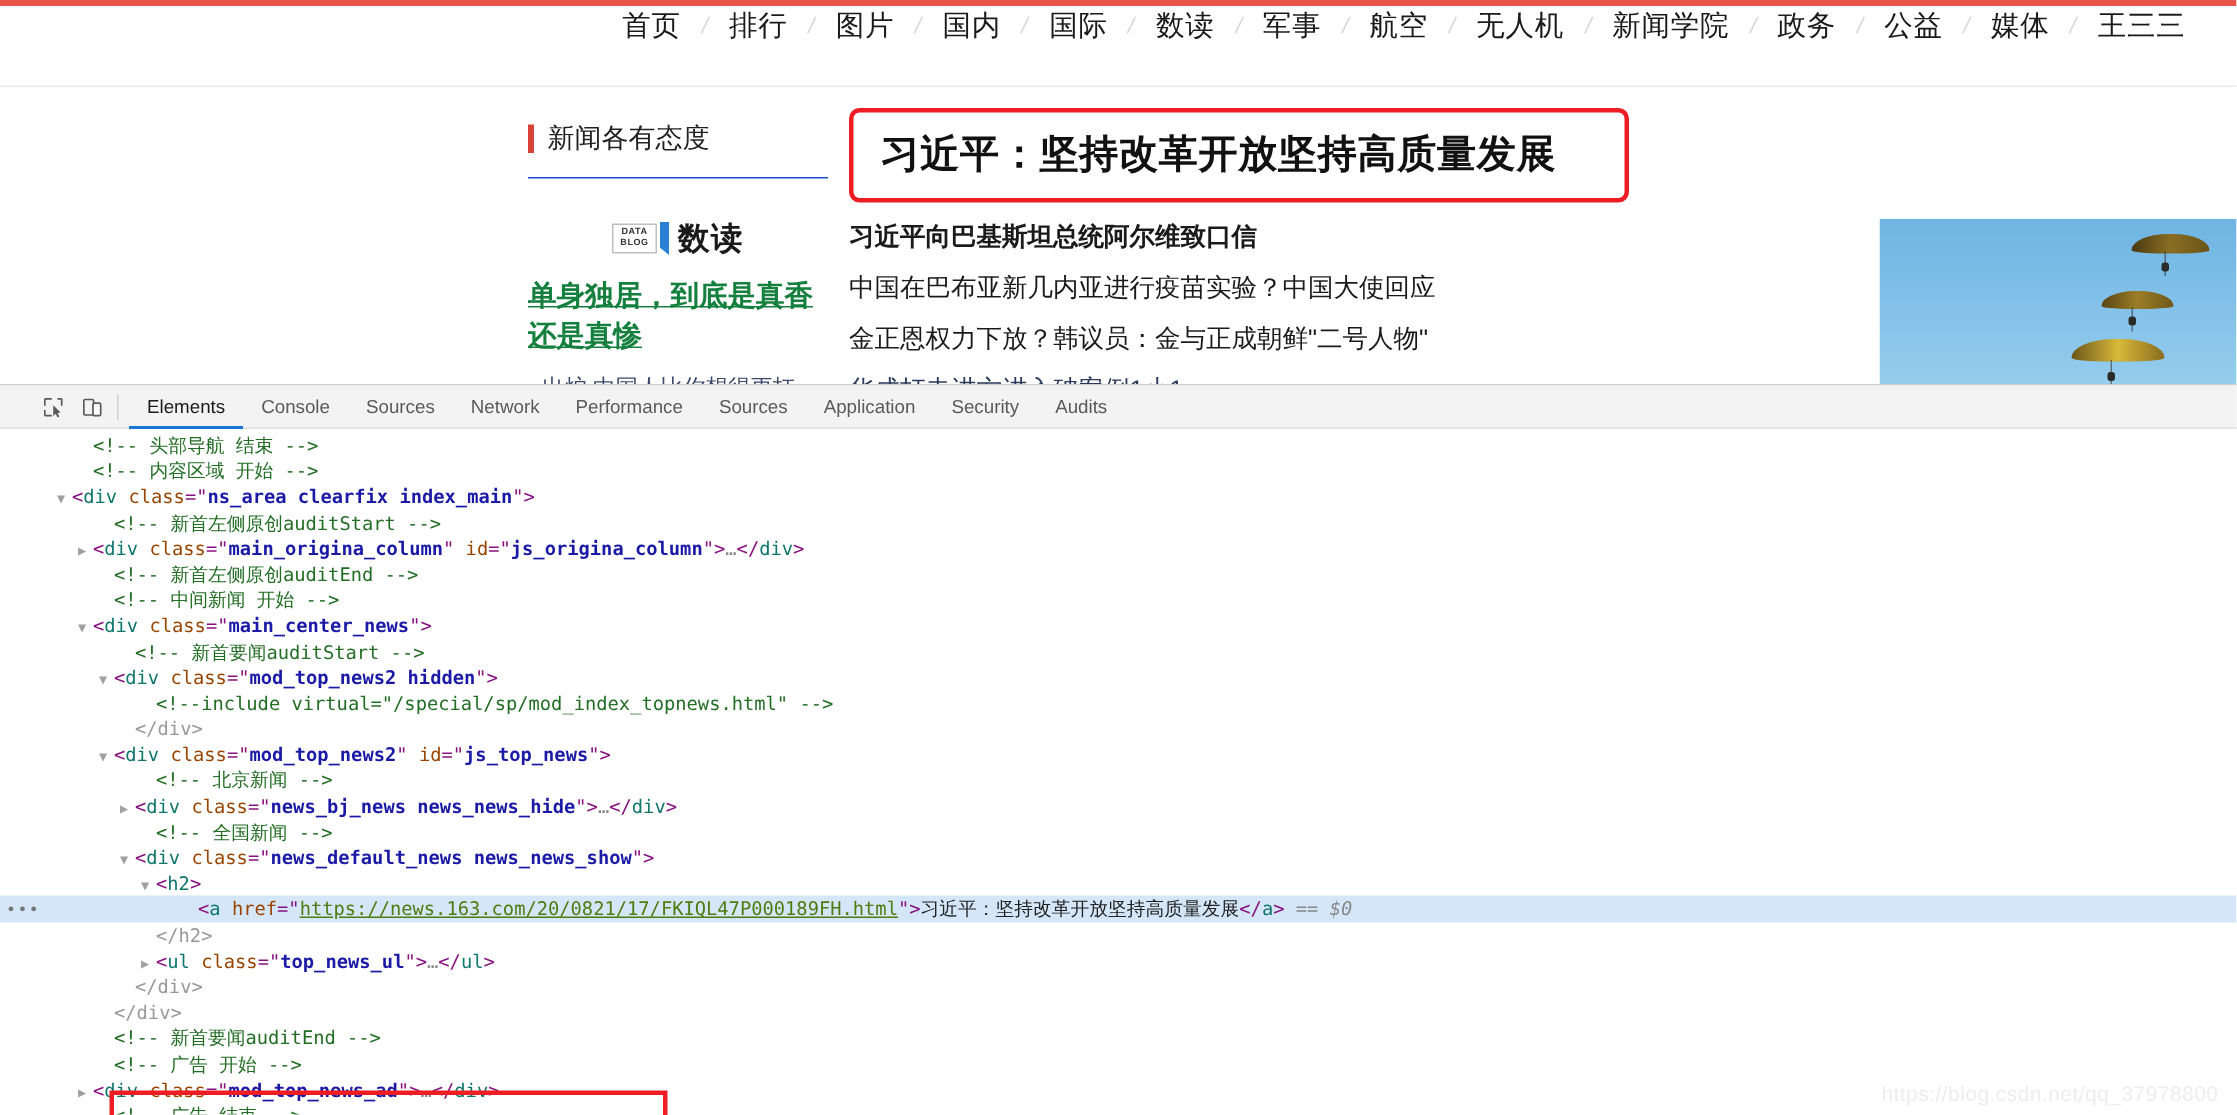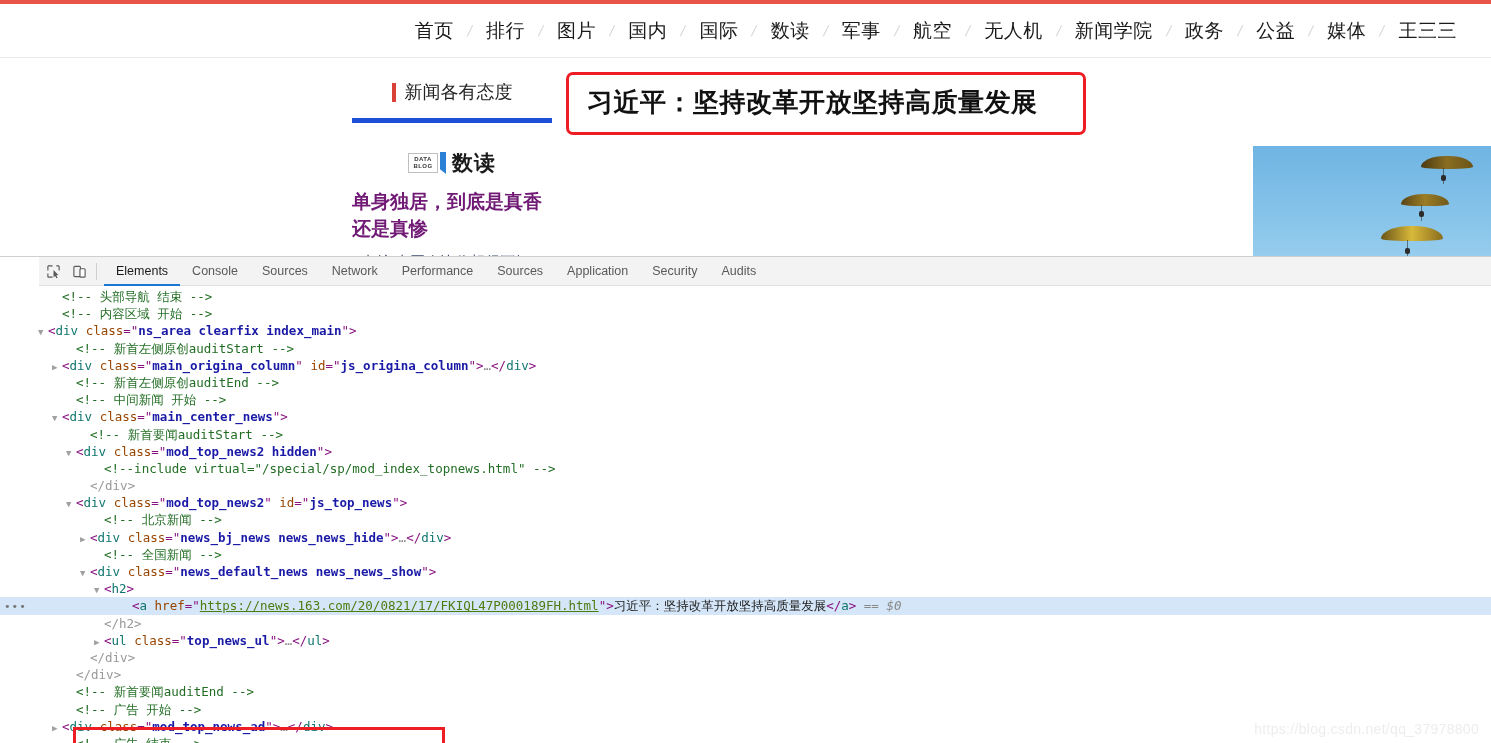--- a/index.html
+++ b/index.html
@@ -21,21 +21,21 @@
   }
   .top-red-bar {
     height: 4px;
     background: #e8534a;
     width: 100%;
   }
   .nav-bar {
     height: 54px;
     border-bottom: 1px solid #eceaea;
     display: flex;
-    align-items: center;
+    align-items: flex-start;
     justify-content: flex-end;
     padding-right: 20px;
     background: #fff;
   }
   .nav-list {
     display: flex;
     align-items: center;
     list-style: none;
     margin: 0; padding: 0;
   }
@@ -61,22 +61,21 @@
   
   .left-col {
     position: absolute;
     left: 352px; top: 22px;
     width: 200px;
   }
   .col-title-wrap {
     display: flex;
     align-items: center;
     padding-bottom: 14px;
-    border-bottom: 5px solid #1d4ed8;
-    justify-content: center;
+    border-bottom: 1px solid #1d4ed8;
   }
   .col-title-bar {
     width: 4px; height: 19px;
     background: #d94236;
     margin-right: 9px;
   }
   .col-title {
     font-size: 18px;
     color: #222;
     font-weight: 400;
@@ -113,22 +112,23 @@
   .shudu-text {
     font-size: 21px;
     font-weight: bold;
     color: #1a1a1a;
     letter-spacing: 1px;
   }
   .left-headline {
     margin-top: 12px;
     font-size: 19px;
     font-weight: bold;
-    color: #701a75;
+    color: #15803d;
     line-height: 1.42;
+    text-decoration: underline;
   }
   .left-sub {
     margin-top: 10px;
     font-size: 15px;
     color: #3b4a6b;
   }
 
   
   .center-col {
     position: absolute;
@@ -195,23 +195,22 @@
     background: #fff;
     border-top: 1px solid #cfcfcf;
     font-family: "DejaVu Sans Mono", "Liberation Mono", monospace;
   }
   .dt-toolbar {
     height: 29px;
     display: flex;
     align-items: center;
     border-bottom: 1px solid #e0e0e0;
     background: #f3f3f3;
-    padding-left: 1px;
+    padding-left: 22px;
     font-family: "Liberation Sans", sans-serif;
-    margin-left: 39px;
   }
   .dt-icon-btn {
     width: 26px; height: 24px;
     display: flex; align-items: center; justify-content: center;
     cursor: pointer;
   }
   .dt-vsep {
     width: 1px; height: 17px;
     background: #d0d0d0;
     margin: 0 7px 0 4px;
@@ -351,20 +350,26 @@
       </div>
 
       <div class="left-headline">单身独居，到底是真香还是真惨</div>
       <div class="left-sub">· 出炉  中国人比你想得更扛</div>
     </div>
 
     <div class="center-col">
       <div class="hero-box">
         <div class="hero-title">习近平：坚持改革开放坚持高质量发展</div>
       </div>
+      <div id="news-lines">
+          <div class="news-line bold">习近平向巴基斯坦总统阿尔维致口信</div>
+          <div class="news-line">中国在巴布亚新几内亚进行疫苗实验？中国大使回应</div>
+          <div class="news-line">金正恩权力下放？韩议员：金与正成朝鲜"二号人物"</div>
+          <div class="news-line clipped">华成打击进方进入破案例1小1</div>
+        </div>
     </div>
 
     <div class="photo">
       <div class="chute" style="left:168px;top:10px;width:52px;height:13px;">
         <div class="canopy" style="background:linear-gradient(90deg,#4a3a12,#8a6d22,#6a5418);"></div>
         <div class="lines"></div>
           <div class="jumper"></div>
       </div>
       <div class="chute" style="left:148px;top:48px;width:48px;height:12px;">
         <div class="canopy" style="background:linear-gradient(90deg,#5a4516,#9b7d26,#70591b);"></div>

